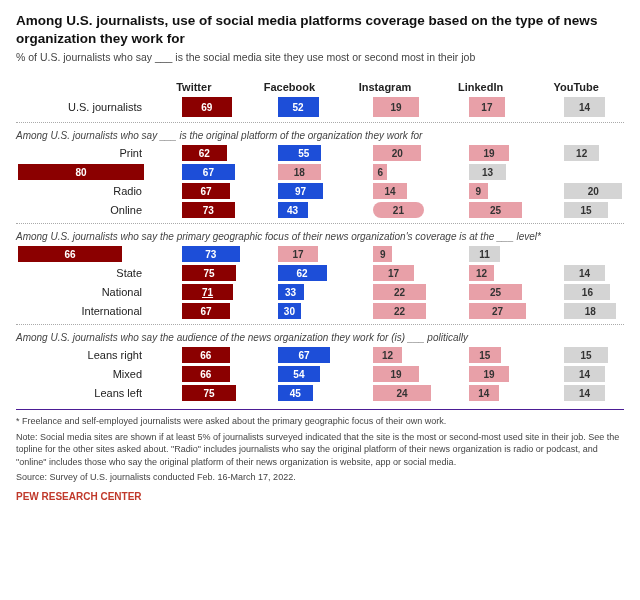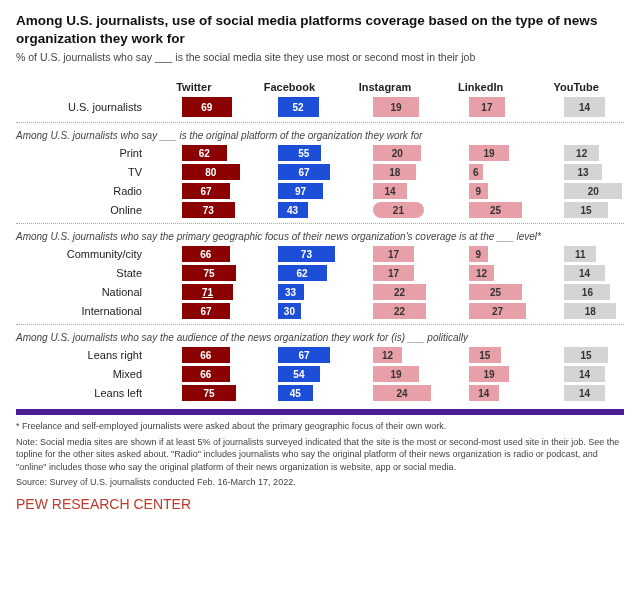--- a/index.html
+++ b/index.html
@@ -91,26 +91,26 @@
     }
 
     .section-block { margin-bottom: 2px; }
 
     
     .footnote {
       font-size: 9px;
       color: #444;
       margin-top: 8px;
       line-height: 1.4;
-      border-top: 6px solid #4c1d95;
+      border-top: 1px solid #4c1d95;
       padding-top: 5px;
     }
     .pew {
-      font-size: 14px;
-      font-weight: normal;
+      font-size: 10px;
+      font-weight: bold;
       color: #c0392b;
       margin-top: 6px;
       display: block;
     }
   </style>
 </head>
 <body>
 
 <h1>Among U.S. journalists, use of social media platforms coverage based on the type of news organization they work for</h1>
 <div class="subtitle">
@@ -162,21 +162,20 @@
           <div class="bar instagram" style="width: 83.3333%;">20</div>
         </div>
         <div class="bar-cell">
           <div class="bar linkedin" style="width: 70.3704%;">19</div>
         </div>
         <div class="bar-cell">
           <div class="bar youtube" style="width: 60%;">12</div>
         </div>
       </div>
       <div class="row">
-        <div class="row-label">TV</div>
         <div class="bar-cell">
           <div class="bar twitter" style="width: 100%;">80</div>
         </div>
         <div class="bar-cell">
           <div class="bar facebook" style="width: 91.7808%;">67</div>
         </div>
         <div class="bar-cell">
           <div class="bar instagram" style="width: 75%;">18</div>
         </div>
         <div class="bar-cell">
@@ -220,21 +219,20 @@
         </div>
         <div class="bar-cell">
           <div class="bar youtube" style="width: 75%;">15</div>
         </div>
       </div>
     </div>
     <hr class="full-divider">
     <div class="section-block">
       <div class="section-label">Among U.S. journalists who say the primary geographic focus of their news organization's coverage is at the ___ level*</div>
       <div class="row">
-        <div class="row-label">Community/city</div>
         <div class="bar-cell">
           <div class="bar twitter" style="width: 82.5%;">66</div>
         </div>
         <div class="bar-cell">
           <div class="bar facebook" style="width: 100%;">73</div>
         </div>
         <div class="bar-cell">
           <div class="bar instagram" style="width: 70.8333%;">17</div>
         </div>
         <div class="bar-cell">

